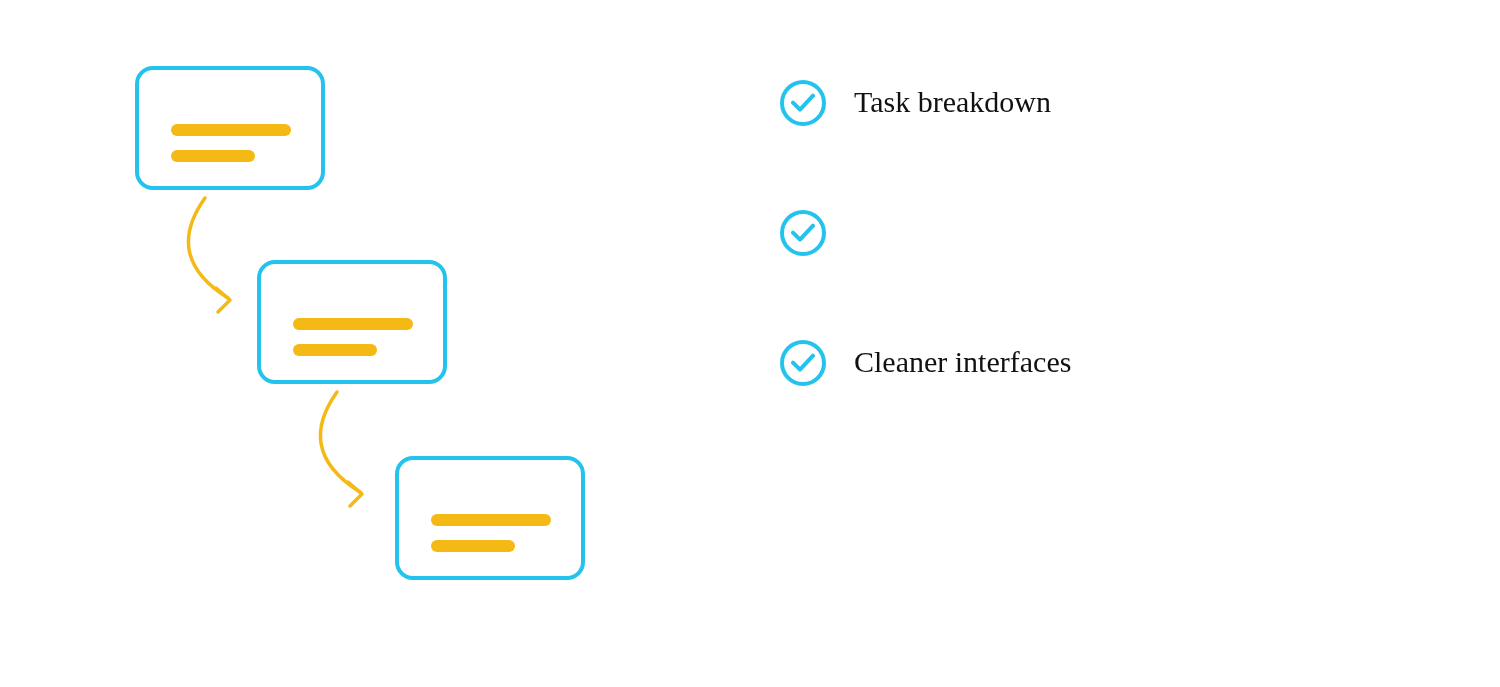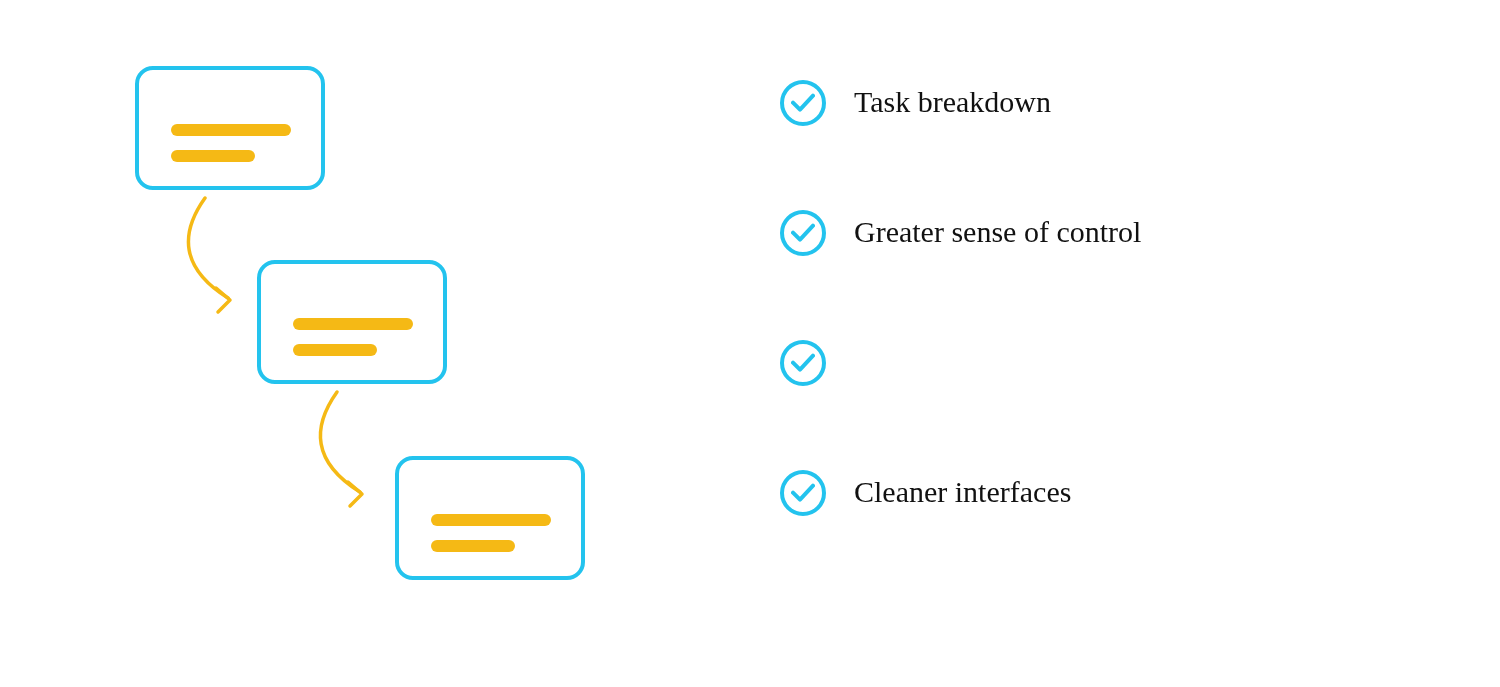--- a/index.html
+++ b/index.html
@@ -120,28 +120,20 @@
 
     <div class="item">
       <div class="check">
         <svg width="24" height="20" viewBox="0 0 24 20">
             <path d="M2 10 L9 17 L22 3" fill="none" stroke="#23c3ee" stroke-width="4" stroke-linecap="round" stroke-linejoin="round"></path>
           </svg>
       </div>
       <div class="label">Task breakdown</div>
     </div>
 
-    <div class="item">
-      <div class="check">
-        <svg width="24" height="20" viewBox="0 0 24 20">
-            <path d="M2 10 L9 17 L22 3" fill="none" stroke="#23c3ee" stroke-width="4" stroke-linecap="round" stroke-linejoin="round"></path>
-          </svg>
-      </div>
-      <div class="label">Greater sense of control</div>
-    </div>
 
     <div class="item">
       <div class="check">
         <svg width="24" height="20" viewBox="0 0 24 20">
             <path d="M2 10 L9 17 L22 3" fill="none" stroke="#23c3ee" stroke-width="4" stroke-linecap="round" stroke-linejoin="round"></path>
           </svg>
       </div>
     </div>
 
     <div class="item">

